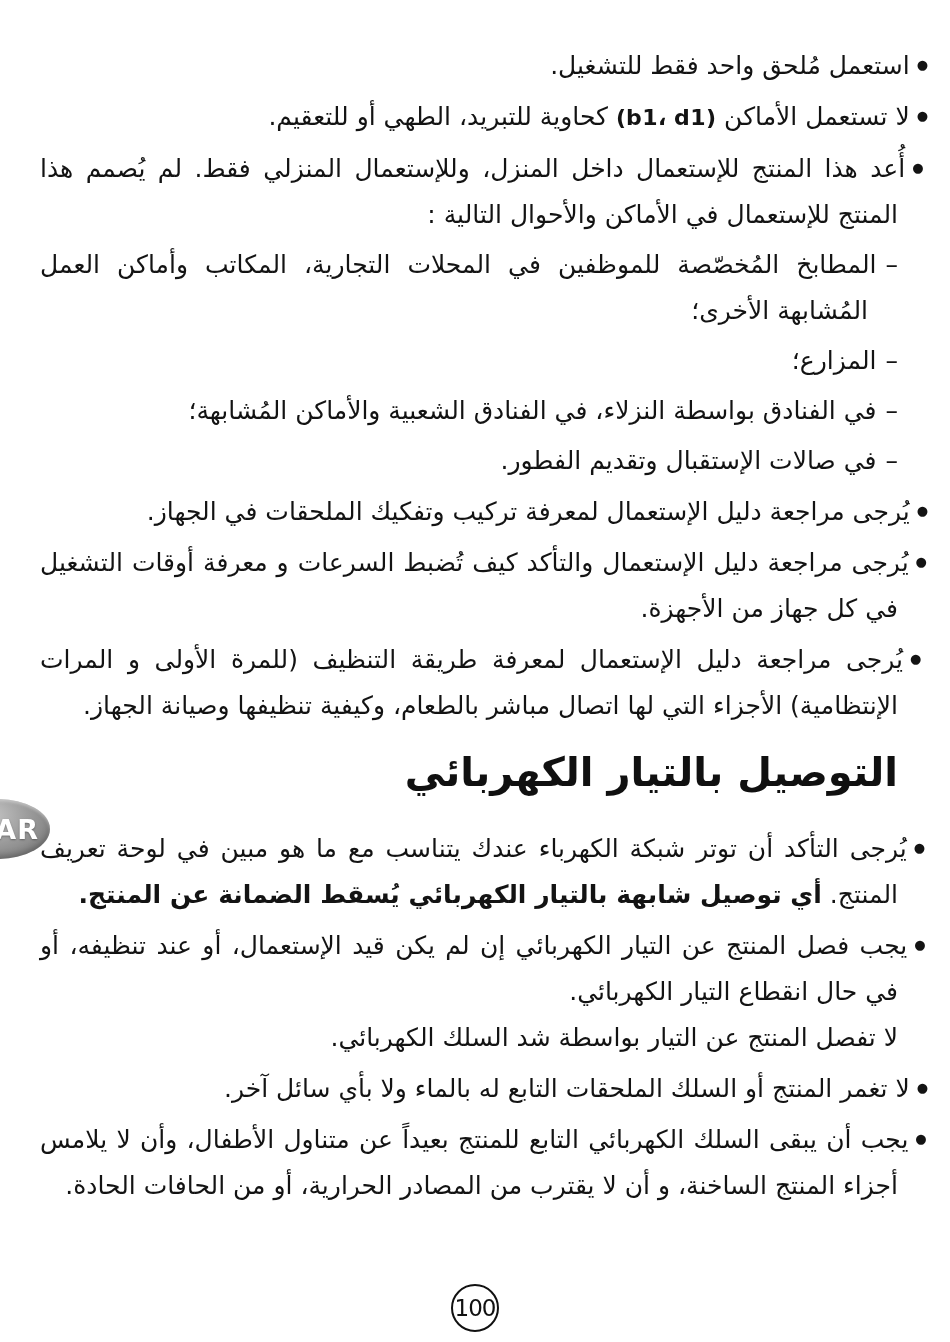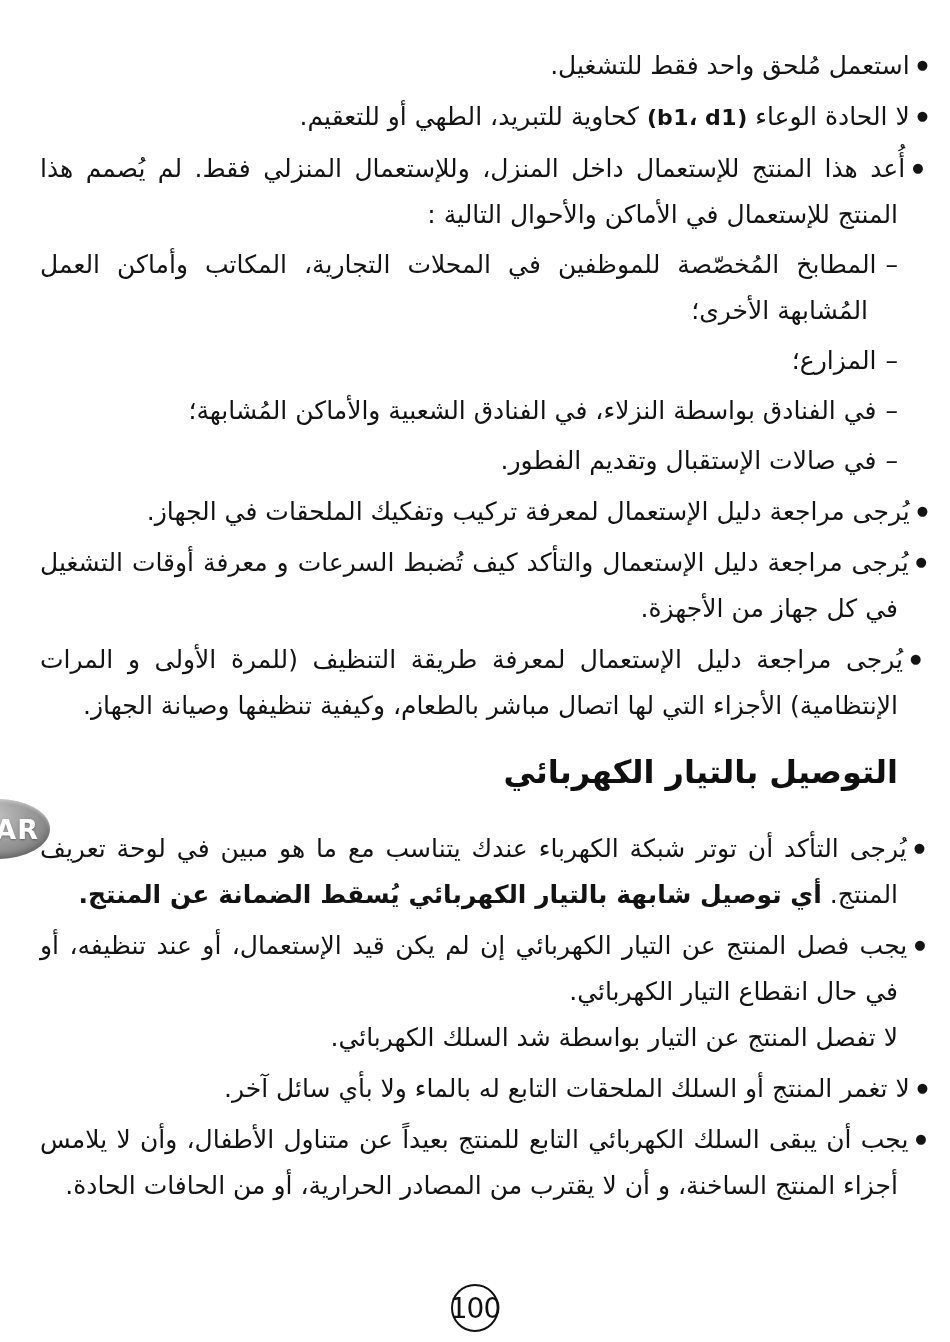--- a/index.html
+++ b/index.html
@@ -52,21 +52,21 @@
   }
   .marker-dash {
     margin-left: 9px;
   }
   h2.heading {
     margin: 16px 34px 26px 0;
     padding: 0;
     text-indent: 0;
     direction: rtl;
     text-align: right;
-    font-size: 32px;
+    font-size: 40px;
     line-height: 54px;
     font-weight: bold;
     color: #101010;
   }
   .s-n { font-weight: normal; }
   .s-b { font-weight: bold; }
   .s-latin {
     direction: ltr;
     unicode-bidi: isolate;
     font-size: 22px;
@@ -107,34 +107,34 @@
   }
   .badge-circle {
     width: 48px;
     height: 48px;
     box-sizing: border-box;
     border: 2.5px solid #111111;
     border-radius: 50%;
     display: flex;
     align-items: center;
     justify-content: center;
-    font-size: 28px;
+    font-size: 23px;
     letter-spacing: -1px;
     color: #111111;
     background: #ffffff;
   }
 </style>
 </head>
 <body>
 
 <div class="page">
 
   <main class="content" id="doc">
       <p class="block bullet"><span class="marker-bullet">●</span><span class="s-n">استعمل مُلحق واحد فقط للتشغيل.</span></p>
-      <p class="block bullet"><span class="marker-bullet">●</span><span class="s-n">لا الحادة الوعاء </span><span class="s-latin">(b1، d1)</span><span class="s-n"> كحاوية للتبريد، الطهي أو للتعقيم.</span></p>
+      <p class="block bullet"><span class="marker-bullet">●</span><span class="s-n">لا تستعمل الأماكن </span><span class="s-latin">(b1، d1)</span><span class="s-n"> كحاوية للتبريد، الطهي أو للتعقيم.</span></p>
       <p class="block bullet"><span class="marker-bullet">●</span><span class="s-n">أُعد هذا المنتج للإستعمال داخل المنزل، وللإستعمال المنزلي فقط. لم يُصمم هذا المنتج للإستعمال في الأماكن والأحوال التالية :</span></p>
       <p class="block dash"><span class="marker-dash">–</span><span class="s-n">المطابخ المُخصّصة للموظفين في المحلات التجارية، المكاتب وأماكن العمل المُشابهة الأخرى؛</span></p>
       <p class="block dash"><span class="marker-dash">–</span><span class="s-n">المزارع؛</span></p>
       <p class="block dash"><span class="marker-dash">–</span><span class="s-n">في الفنادق بواسطة النزلاء، في الفنادق الشعبية والأماكن المُشابهة؛</span></p>
       <p class="block dash"><span class="marker-dash">–</span><span class="s-n">في صالات الإستقبال وتقديم الفطور.</span></p>
       <p class="block bullet"><span class="marker-bullet">●</span><span class="s-n">يُرجى مراجعة دليل الإستعمال لمعرفة تركيب وتفكيك الملحقات في الجهاز.</span></p>
       <p class="block bullet"><span class="marker-bullet">●</span><span class="s-n">يُرجى مراجعة دليل الإستعمال والتأكد كيف تُضبط السرعات و معرفة أوقات التشغيل في كل جهاز من الأجهزة.</span></p>
       <p class="block bullet"><span class="marker-bullet">●</span><span class="s-n">يُرجى مراجعة دليل الإستعمال لمعرفة طريقة التنظيف (للمرة الأولى و المرات الإنتظامية) الأجزاء التي لها اتصال مباشر بالطعام، وكيفية تنظيفها وصيانة الجهاز.</span></p>
       <h2 class="heading">التوصيل بالتيار الكهربائي</h2>
       <p class="block bullet"><span class="marker-bullet">●</span><span class="s-n">يُرجى التأكد أن توتر شبكة الكهرباء عندك يتناسب مع ما هو مبين في لوحة تعريف المنتج.  </span><span class="s-b">أي توصيل شابهة بالتيار الكهربائي يُسقط الضمانة عن المنتج.</span></p>

